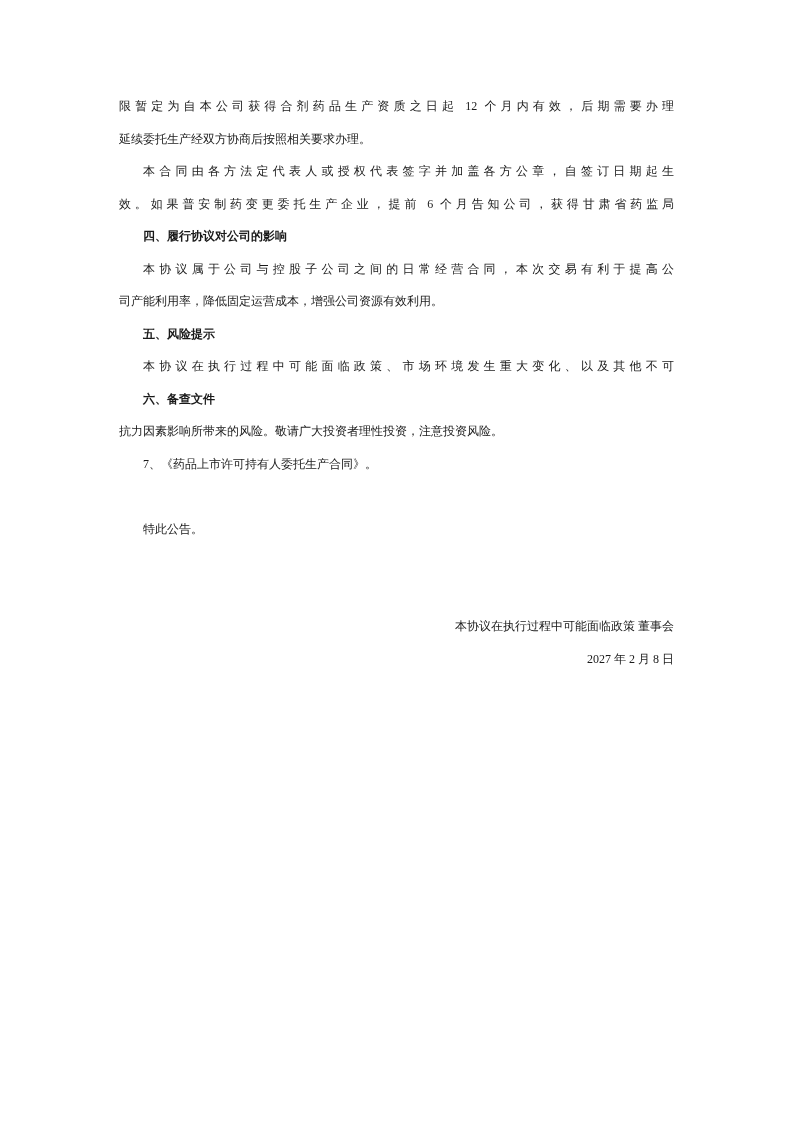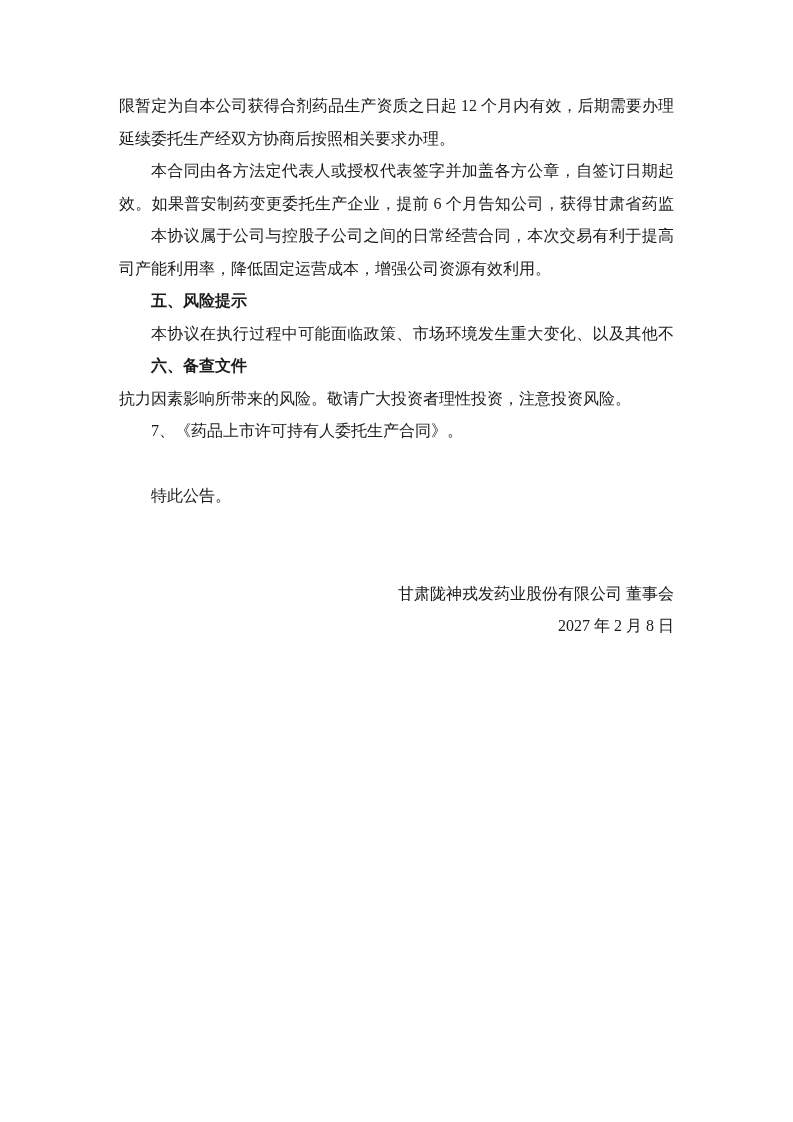--- a/index.html
+++ b/index.html
@@ -9,21 +9,21 @@
   }
   .page {
     position: relative;
     width: 793px;
     height: 1122px;
     background: #ffffff;
     box-sizing: border-box;
     padding: 90px 119px 0 119px;
     overflow: hidden;
     font-family: "Liberation Serif", "DejaVu Serif", serif;
-    font-size: 16px;
+    font-size: 12px;
     color: #1a1a1a;
   }
   .line {
     height: 32.5px;
     line-height: 32.5px;
     overflow: hidden;
   }
   .indent {
     text-indent: 2em;
   }
@@ -44,32 +44,33 @@
 <body>
 
 <div class="page">
 
   <div class="line full">限暂定为自本公司获得合剂药品生产资质之日起 12 个月内有效，后期需要办理</div>
   <div class="line">延续委托生产经双方协商后按照相关要求办理。</div>
 
   <div class="line indent full">本合同由各方法定代表人或授权代表签字并加盖各方公章，自签订日期起生</div>
   <div class="line full">效。如果普安制药变更委托生产企业，提前 6 个月告知公司，获得甘肃省药监局</div>
 
+  <div class="line indent heading">四、履行协议对公司的影响</div>
   <div class="line indent full">本协议属于公司与控股子公司之间的日常经营合同，本次交易有利于提高公</div>
   <div class="line">司产能利用率，降低固定运营成本，增强公司资源有效利用。</div>
 
   <div class="line indent heading">五、风险提示</div>
   <div class="line indent full">本协议在执行过程中可能面临政策、市场环境发生重大变化、以及其他不可</div>
   <div class="line indent heading">六、备查文件</div>
 
   <div class="line">抗力因素影响所带来的风险。敬请广大投资者理性投资，注意投资风险。</div>
   <div class="line indent">7、《药品上市许可持有人委托生产合同》。</div>
 
   <div class="sp1"></div>
 
   <div class="line indent">特此公告。</div>
 
   <div class="sp2"></div>
 
-  <div class="line right">甘肃陇神戎发药业股份有限公司 董事会</div>
+  <div class="line right">本协议在执行过程中可能面临政策 董事会</div>
   <div class="line right">2027 年 2 月 8 日</div>
 
 </div>
 
 </body></html>

